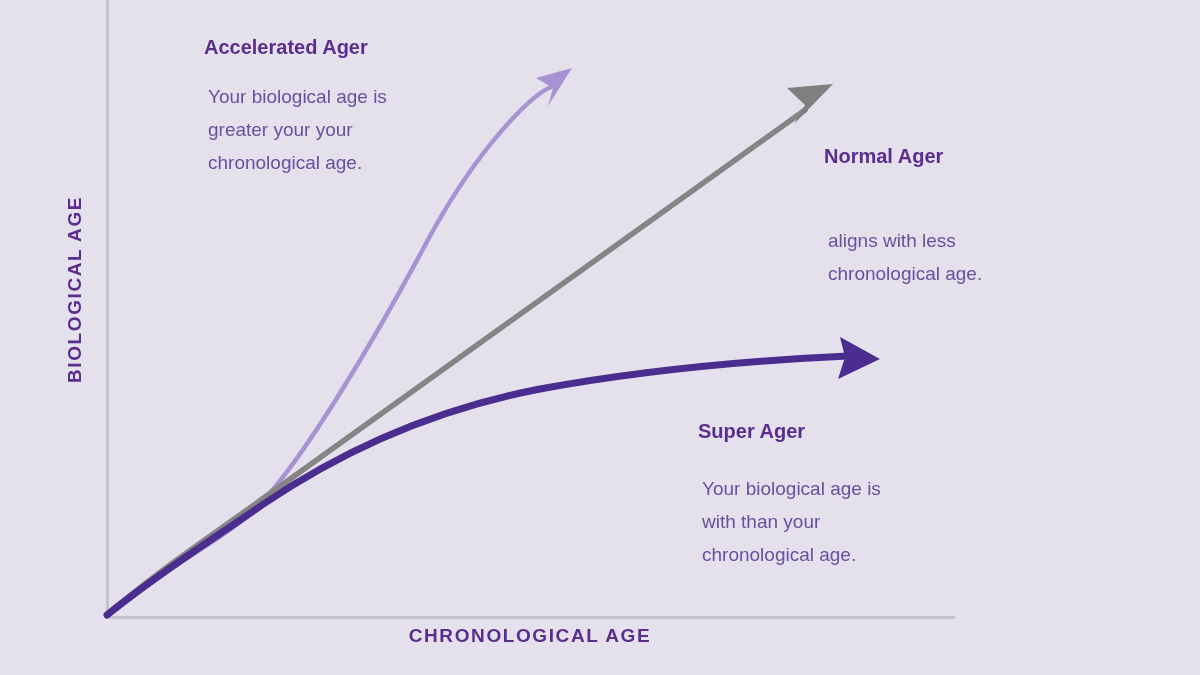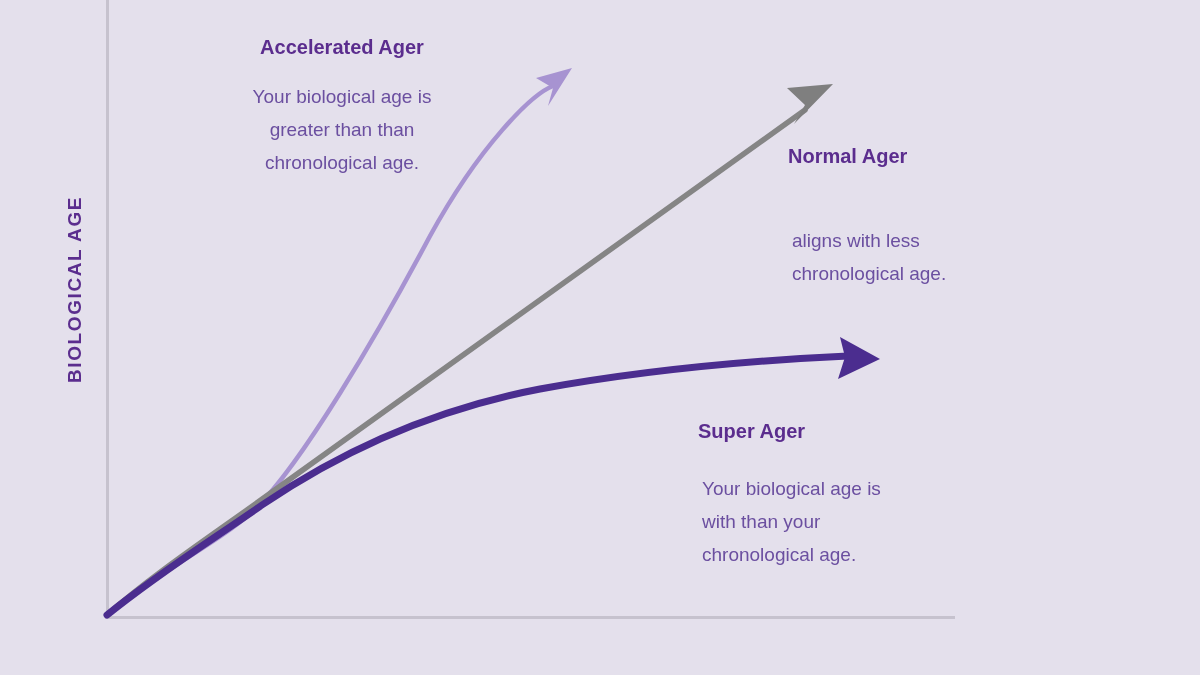--- a/index.html
+++ b/index.html
@@ -68,29 +68,28 @@
   .annotation-body {
     color: #6b4fa0;
     font-size: 19px;
     line-height: 33px;
     margin: 4px;
     font-weight: normal;
     font-family: "Liberation Sans", sans-serif;
   }
 
   #annotation-accelerated {
-    left: 196px;
+    left: 204px;
     top: 34px;
     width: 292px;
-    text-align: center;
   }
   #annotation-accelerated .annotation-title { margin-bottom: 20px; }
 
   #annotation-normal {
-    left: 788px;
+    left: 824px;
     top: 143px;
     width: 320px;
     text-align: left;
   }
   #annotation-normal .annotation-title { margin-bottom: 22px; }
 
   #annotation-super {
     left: 698px;
     top: 418px;
     width: 320px;
@@ -128,26 +127,27 @@
                C 160 572, 215 538, 262 505
                C 340 452, 430 410, 540 389
                C 650 369, 760 360, 848 356" fill="none" stroke="#4b2d8f" stroke-width="7" stroke-linecap="round"></path>
       <polygon points="880,359 840,337 845,357 838,379" fill="#4b2d8f"></polygon>
     </g>
 
   </svg>
 
   <div class="axis-label" id="y-axis-label">BIOLOGICAL AGE</div>
 
+  <div class="axis-label" id="x-axis-label">CHRONOLOGICAL AGE</div>
 
   <div class="annotation" id="annotation-accelerated">
     <p class="annotation-title">Accelerated Ager</p>
     <p class="annotation-body">
       <span>Your biological age is</span><br>
-      <span>greater than than</span><br>
+      <span>greater your your</span><br>
       <span>chronological age.</span>
     </p>
   </div>
 
   <div class="annotation" id="annotation-normal">
     <p class="annotation-title">Normal Ager</p>
     <p class="annotation-body">
       <br>
       <span>aligns with less</span><br>
       <span>chronological age.</span>

